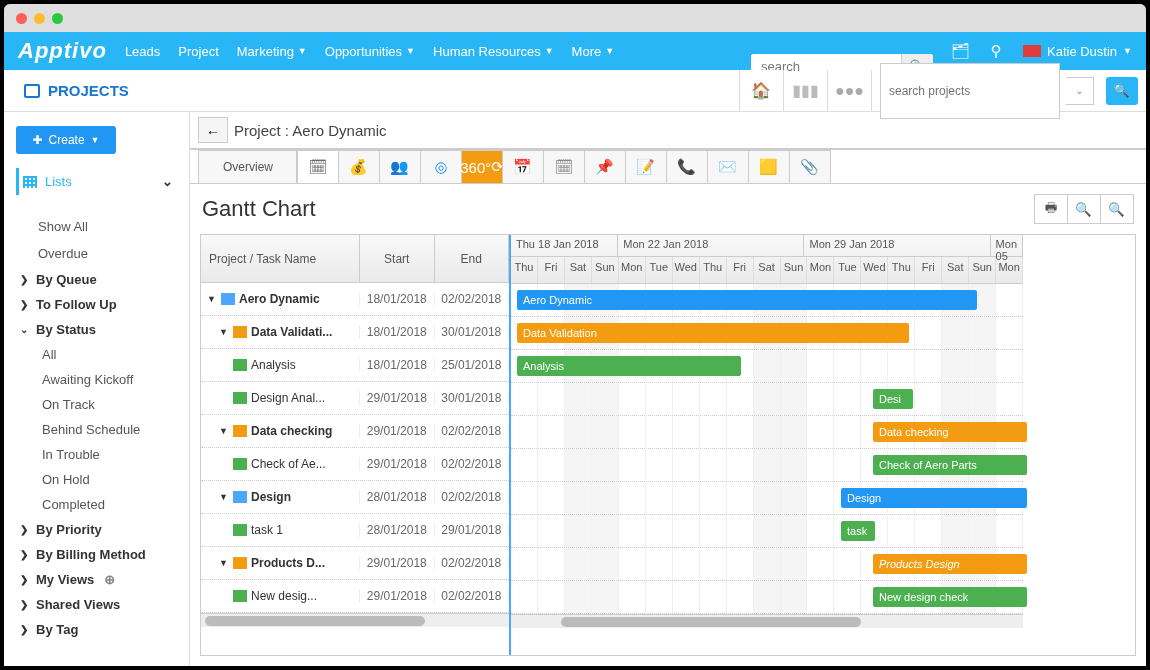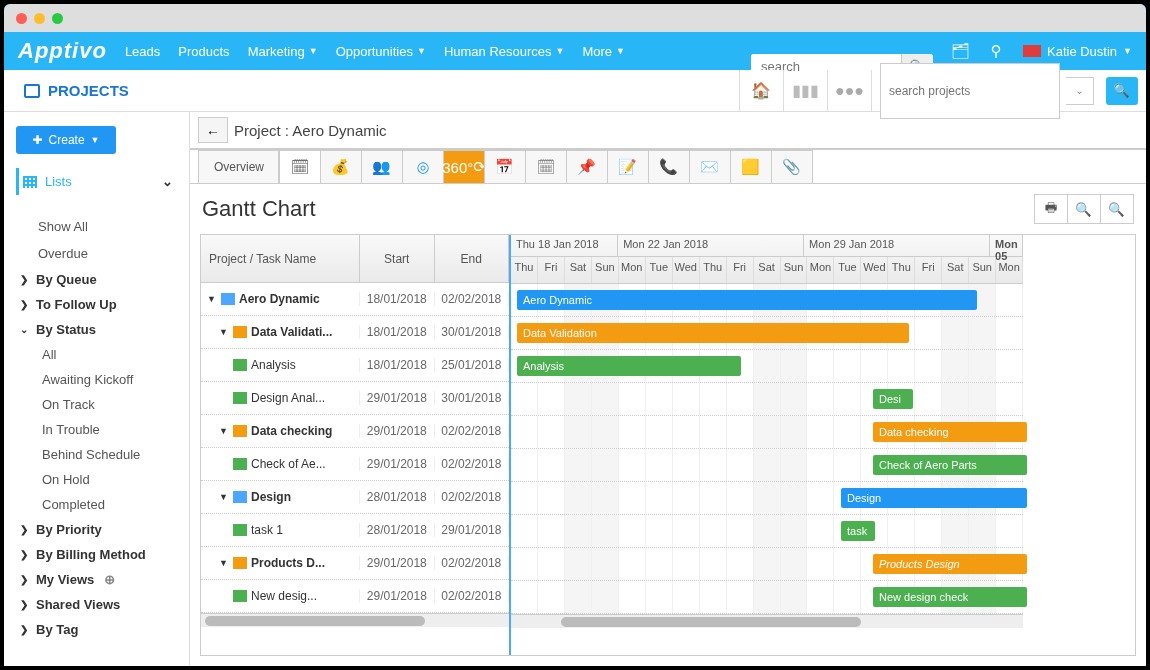--- a/index.html
+++ b/index.html
@@ -54,21 +54,21 @@
 
 
 .content { flex:1; display:flex; flex-direction:column; overflow:hidden; }
 .crumb-row { height:38px; border-bottom:2px solid #ccc; display:flex; align-items:center; padding:0 8px; }
 .backbtn { width:30px; height:26px; border:1px solid #ccc; background:#f5f5f5; display:flex; align-items:center; justify-content:center; cursor:pointer; font-size:14px; margin-right:6px; }
 .crumb-title { font-size:15px; color:#444; }
 .crumb-title .proj { }
 
 
 .tabs { height:34px; display:flex; align-items:stretch; border-bottom:1px solid #ccc; padding-left:8px; }
-.tab { border:1px solid #ccc; border-bottom:none; margin-right:-1px; padding:0 15px; display:flex; align-items:center; background:#f7f7f7; font-size:12px; color:#555; cursor:pointer; }
+.tab { border:1px solid #ccc; border-bottom:none; margin-right:-1px; padding:0 24px; display:flex; align-items:center; background:#f7f7f7; font-size:12px; color:#555; cursor:pointer; }
 .tab.icon { width:42px; padding:0; justify-content:center; font-size:15px; }
 .tab.active { background:#fff; outline:1px solid #ccc; }
 .tab.orange { background:#f39c12; color:#fff; }
 .ic-money{color:#333} .ic-people{color:#2196f3} .ic-target{color:#2196f3} .ic-cal{color:#d9534f} .ic-cal2{color:#777} .ic-pin{color:#2196f3} .ic-note{color:#5cb85c} .ic-phone{color:#d9534f} .ic-mail{color:#f39c12} .ic-sticky{color:#f39c12} .ic-clip{color:#888}
 
 .page-title-row { padding:10px 12px; display:flex; align-items:center; }
 .page-title { font-size:22px; color:#333; }
 .page-actions { margin-left:auto; display:flex; }
 .page-actions button { width:34px; height:30px; border:1px solid #ccc; background:#fff; margin-left:-1px; cursor:pointer; color:#555; }
 
@@ -112,21 +112,21 @@
     <div class="dot red"></div>
     <div class="dot yellow"></div>
     <div class="dot green"></div>
   </div>
   <div class="app">
 
     <div class="topnav">
       <span class="brand">Apptivo</span>
       <div id="nav-items" style="display:flex;gap:18px;">
           <span class="navitem">Leads</span>
-          <span class="navitem">Products</span>
+          <span class="navitem">Project</span>
           <span class="navitem">Marketing<span class="caret-d">▼</span></span>
           <span class="navitem">Opportunities<span class="caret-d">▼</span></span>
           <span class="navitem">Human Resources<span class="caret-d">▼</span></span>
           <span class="navitem">More<span class="caret-d">▼</span></span>
         </div>
       <div class="spacer"></div>
       <div class="searchwrap">
         <input placeholder="search" style="">
         <button class="searchbtn">🔍</button>
       </div>
@@ -177,22 +177,22 @@
             <span>To Follow Up</span>
           </div>
         <div class="side-group">
             <span class="ar">⌄</span>
             <span>By Status</span>
           </div>
         <div id="status-items">
             <div class="side-sub">All</div>
             <div class="side-sub">Awaiting Kickoff</div>
             <div class="side-sub">On Track</div>
+            <div class="side-sub">Behind Schedule</div>
             <div class="side-sub">In Trouble</div>
-            <div class="side-sub">Behind Schedule</div>
             <div class="side-sub">On Hold</div>
             <div class="side-sub">Completed</div>
           </div>
         <div class="side-group">
             <span class="ar">❯</span>
             <span>By Priority</span>
           </div>
         <div class="side-group">
             <span class="ar">❯</span>
             <span>By Billing Method</span>
@@ -341,21 +341,21 @@
                 <div class="hthumb" style="left:4px;width:220px;"></div>
               </div>
           </div>
           <div class="gantt-right">
             <div class="gr-track">
               <div class="gr-head">
                 <div class="gr-head-top" id="gr-top">
                     <div style="width: 132px;">Thu 18 Jan 2018</div>
                     <div style="width: 231px;">Mon 22 Jan 2018</div>
                     <div style="width: 231px;">Mon 29 Jan 2018</div>
-                    <div style="width: 33px; font-weight: bold;">Mon 05</div>
+                    <div style="width: 33px;">Mon 05</div>
                   </div>
                 <div class="gr-head-days" id="gr-days">
                     <div>Thu</div>
                     <div>Fri</div>
                     <div>Sat</div>
                     <div>Sun</div>
                     <div>Mon</div>
                     <div>Tue</div>
                     <div>Wed</div>
                     <div>Thu</div>

